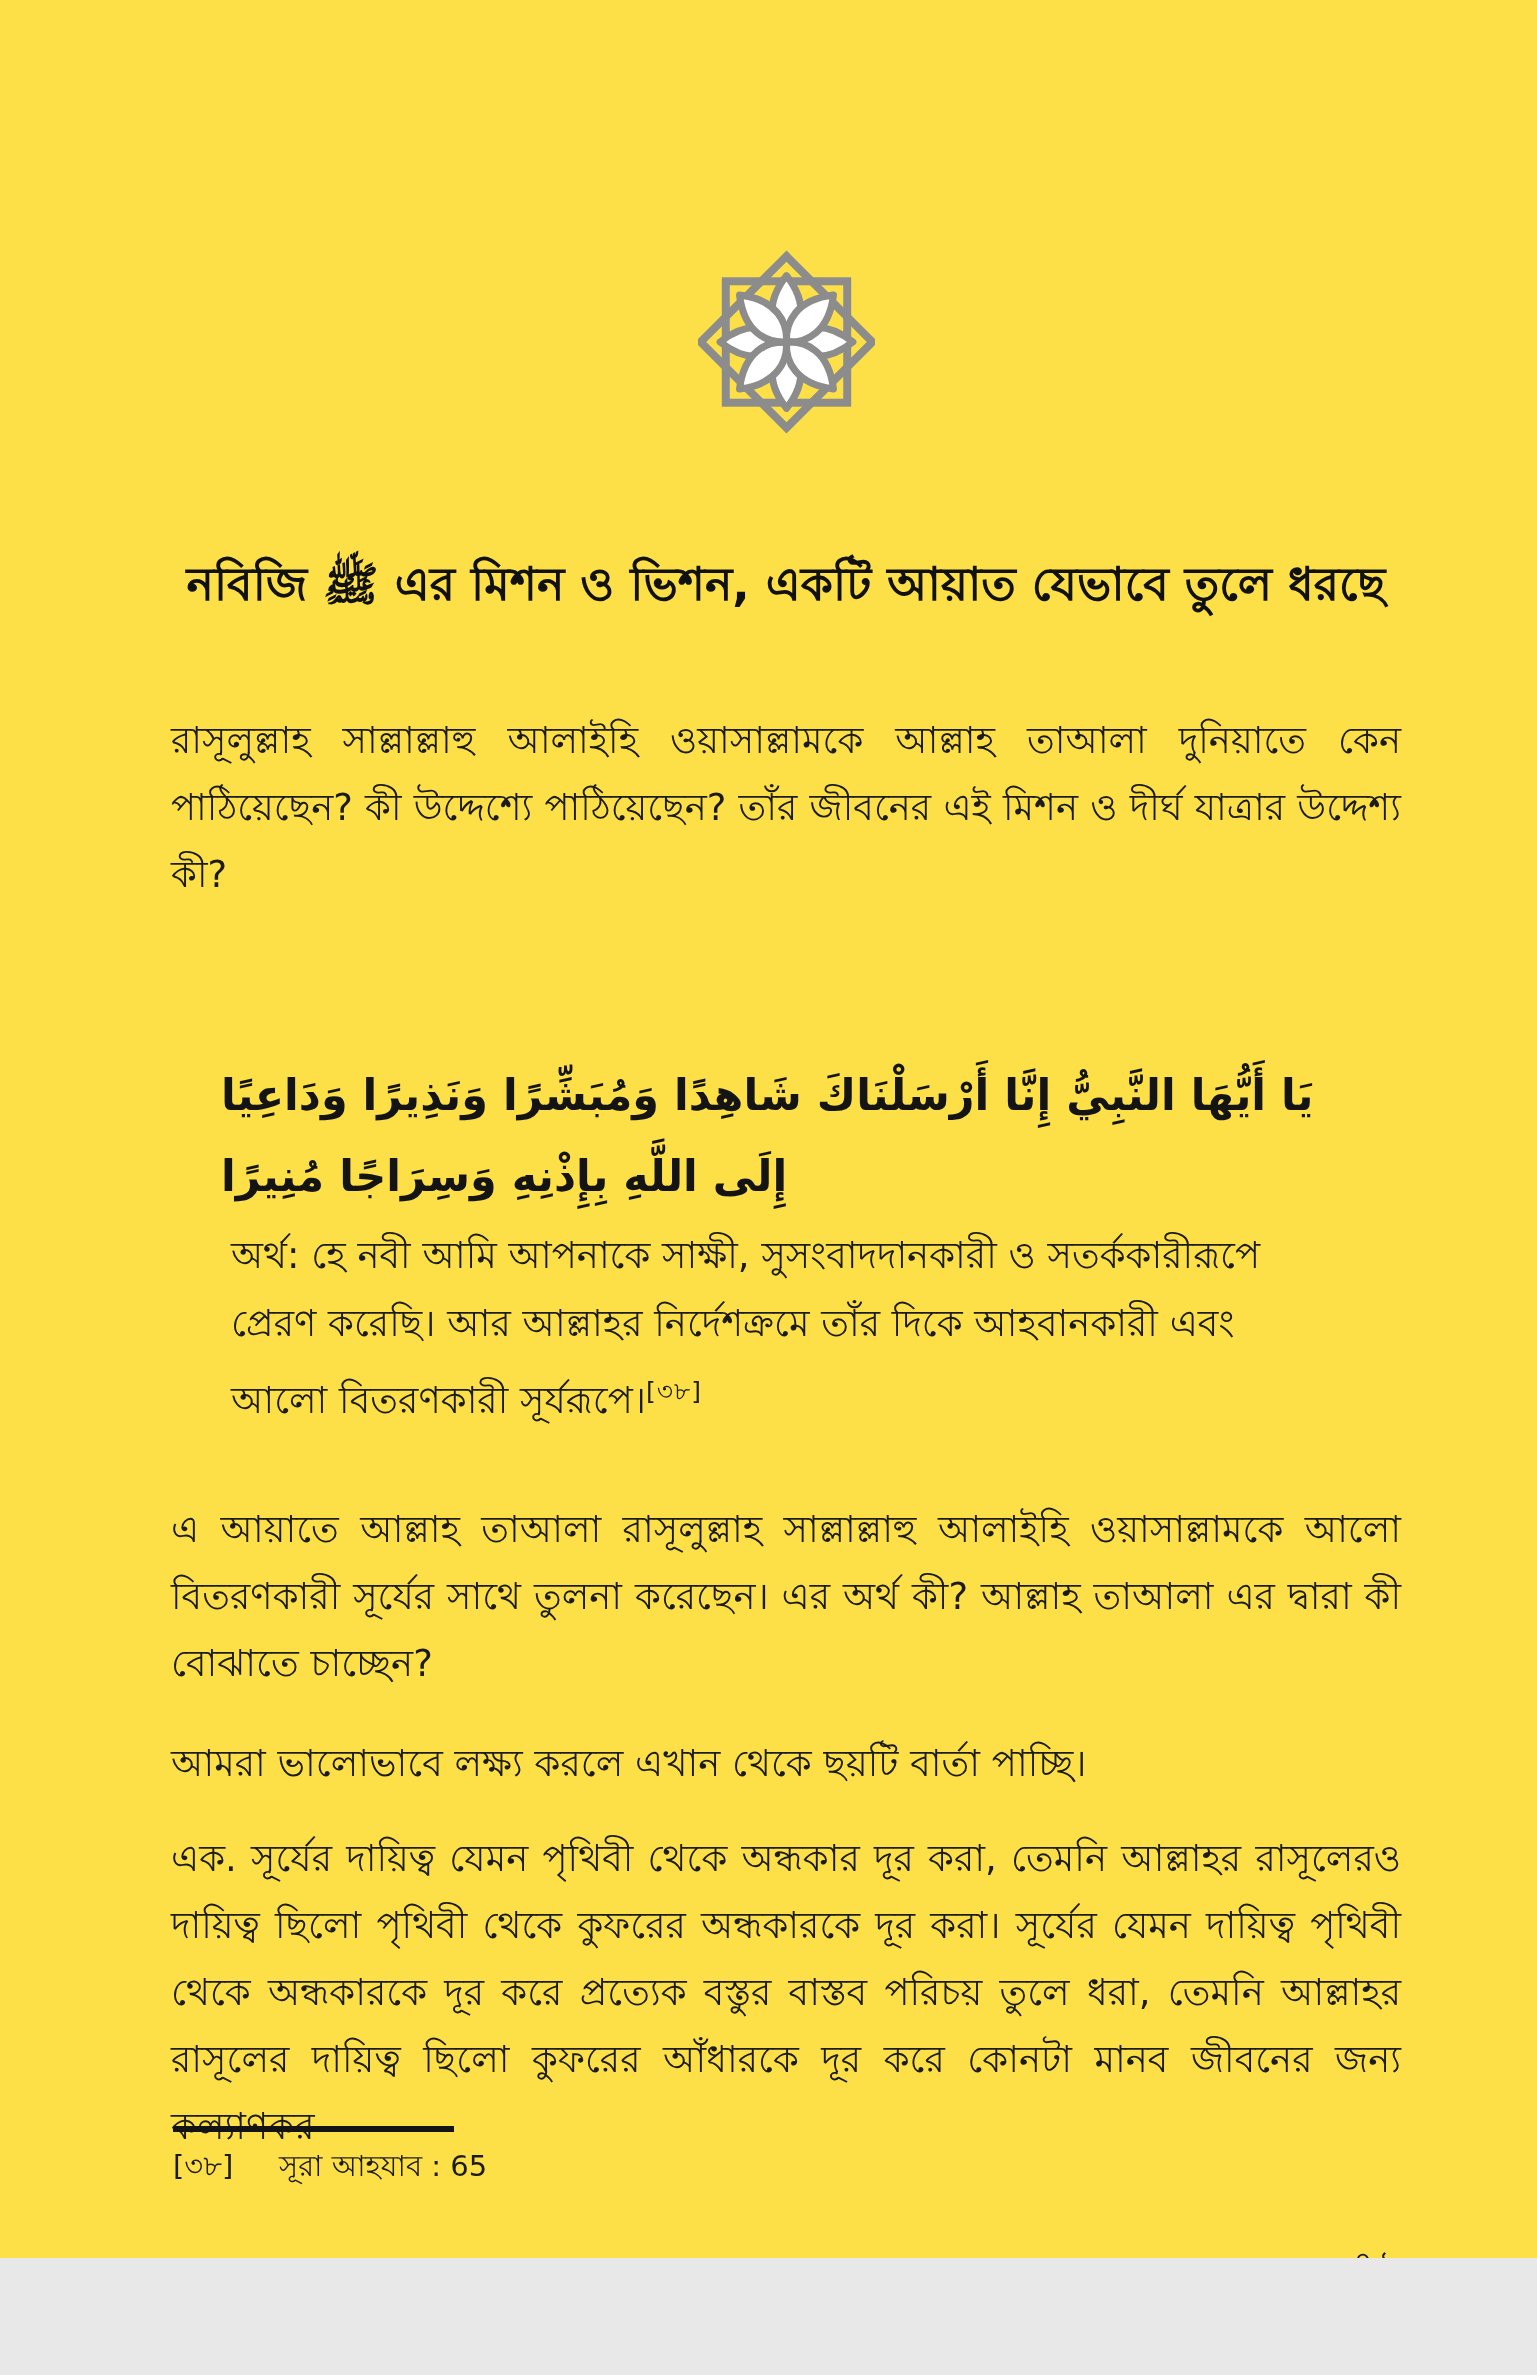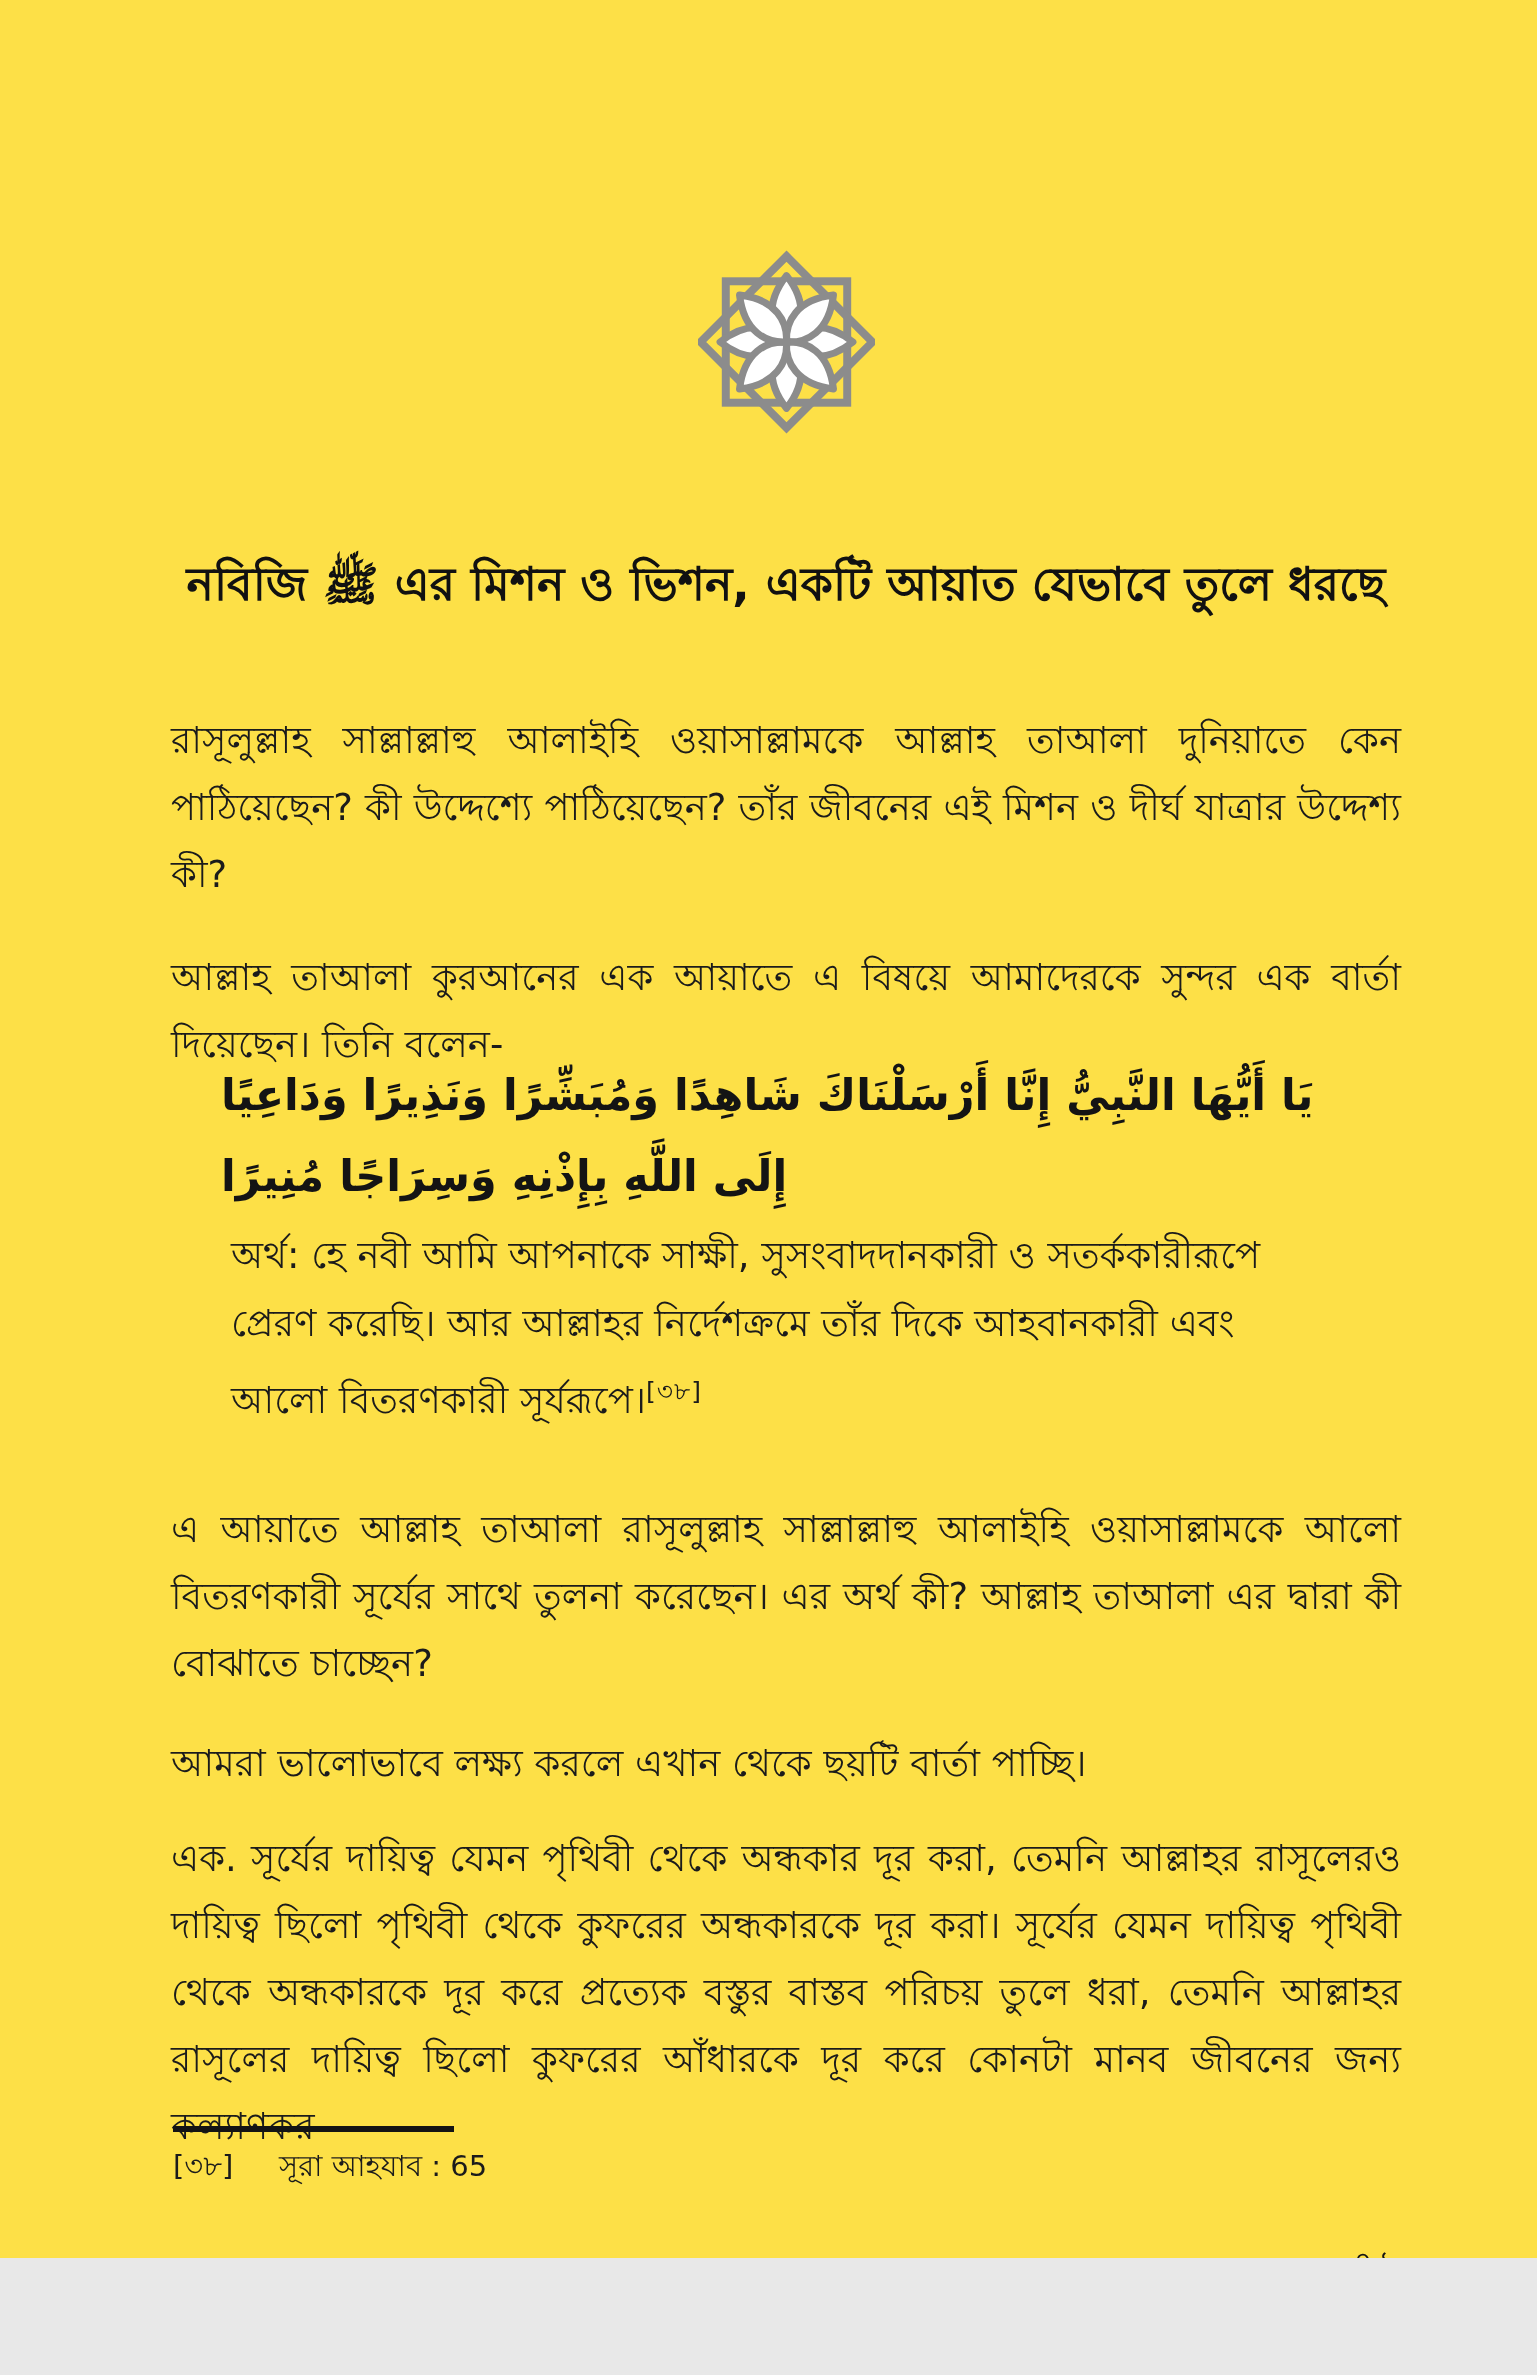--- a/index.html
+++ b/index.html
@@ -136,21 +136,20 @@
         <path transform="rotate(135)" d="M0,0 C17,-15 26,-42 0,-75 C-26,-42 -17,-15 0,0 Z"></path>
         <path transform="rotate(225)" d="M0,0 C17,-15 26,-42 0,-75 C-26,-42 -17,-15 0,0 Z"></path>
         <path transform="rotate(315)" d="M0,0 C17,-15 26,-42 0,-75 C-26,-42 -17,-15 0,0 Z"></path>
       </g>
     </svg>
   </div>
 
   <h1 class="abs heading">নবিজি ﷺ এর মিশন ও ভিশন, একটি আয়াত যেভাবে তুলে ধরছে</h1>
 
   <p id="para1" class="abs body-para">রাসূলুল্লাহ সাল্লাল্লাহু আলাইহি ওয়াসাল্লামকে আল্লাহ তাআলা দুনিয়াতে কেন পাঠিয়েছেন? কী উদ্দেশ্যে পাঠিয়েছেন? তাঁর জীবনের এই মিশন ও দীর্ঘ যাত্রার উদ্দেশ্য কী?</p>
-  <p id="para2" class="abs body-para">আল্লাহ তাআলা কুরআনের এক আয়াতে এ বিষয়ে আমাদেরকে সুন্দর এক বার্তা দিয়েছেন। তিনি বলেন-</p>
 
   <div class="abs arabic-verse" lang="ar" dir="rtl">يَا أَيُّهَا النَّبِيُّ إِنَّا أَرْسَلْنَاكَ شَاهِدًا وَمُبَشِّرًا وَنَذِيرًا وَدَاعِيًا إِلَى اللَّهِ بِإِذْنِهِ وَسِرَاجًا مُنِيرًا</div>
 
   <div class="abs translation">
     <span>অর্থ: হে নবী আমি আপনাকে সাক্ষী, সুসংবাদদানকারী ও সতর্ককারীরূপে প্রেরণ করেছি। আর আল্লাহর নির্দেশক্রমে তাঁর দিকে আহবানকারী এবং আলো বিতরণকারী সূর্যরূপে।</span><span class="footnote-ref">[৩৮]</span>
   </div>
 
   <p id="para3" class="abs body-para">এ আয়াতে আল্লাহ তাআলা রাসূলুল্লাহ সাল্লাল্লাহু আলাইহি ওয়াসাল্লামকে আলো বিতরণকারী সূর্যের সাথে তুলনা করেছেন। এর অর্থ কী? আল্লাহ তাআলা এর দ্বারা কী বোঝাতে চাচ্ছেন?</p>
   <p id="para4" class="abs body-para">আমরা ভালোভাবে লক্ষ্য করলে এখান থেকে ছয়টি বার্তা পাচ্ছি।</p>
   <p id="para5" class="abs body-para">এক. সূর্যের দায়িত্ব যেমন পৃথিবী থেকে অন্ধকার দূর করা, তেমনি আল্লাহর রাসূলেরও দায়িত্ব ছিলো পৃথিবী থেকে কুফরের অন্ধকারকে দূর করা। সূর্যের যেমন দায়িত্ব পৃথিবী থেকে অন্ধকারকে দূর করে প্রত্যেক বস্তুর বাস্তব পরিচয় তুলে ধরা, তেমনি আল্লাহর রাসূলের দায়িত্ব ছিলো কুফরের আঁধারকে দূর করে কোনটা মানব জীবনের জন্য কল্যাণকর</p>

